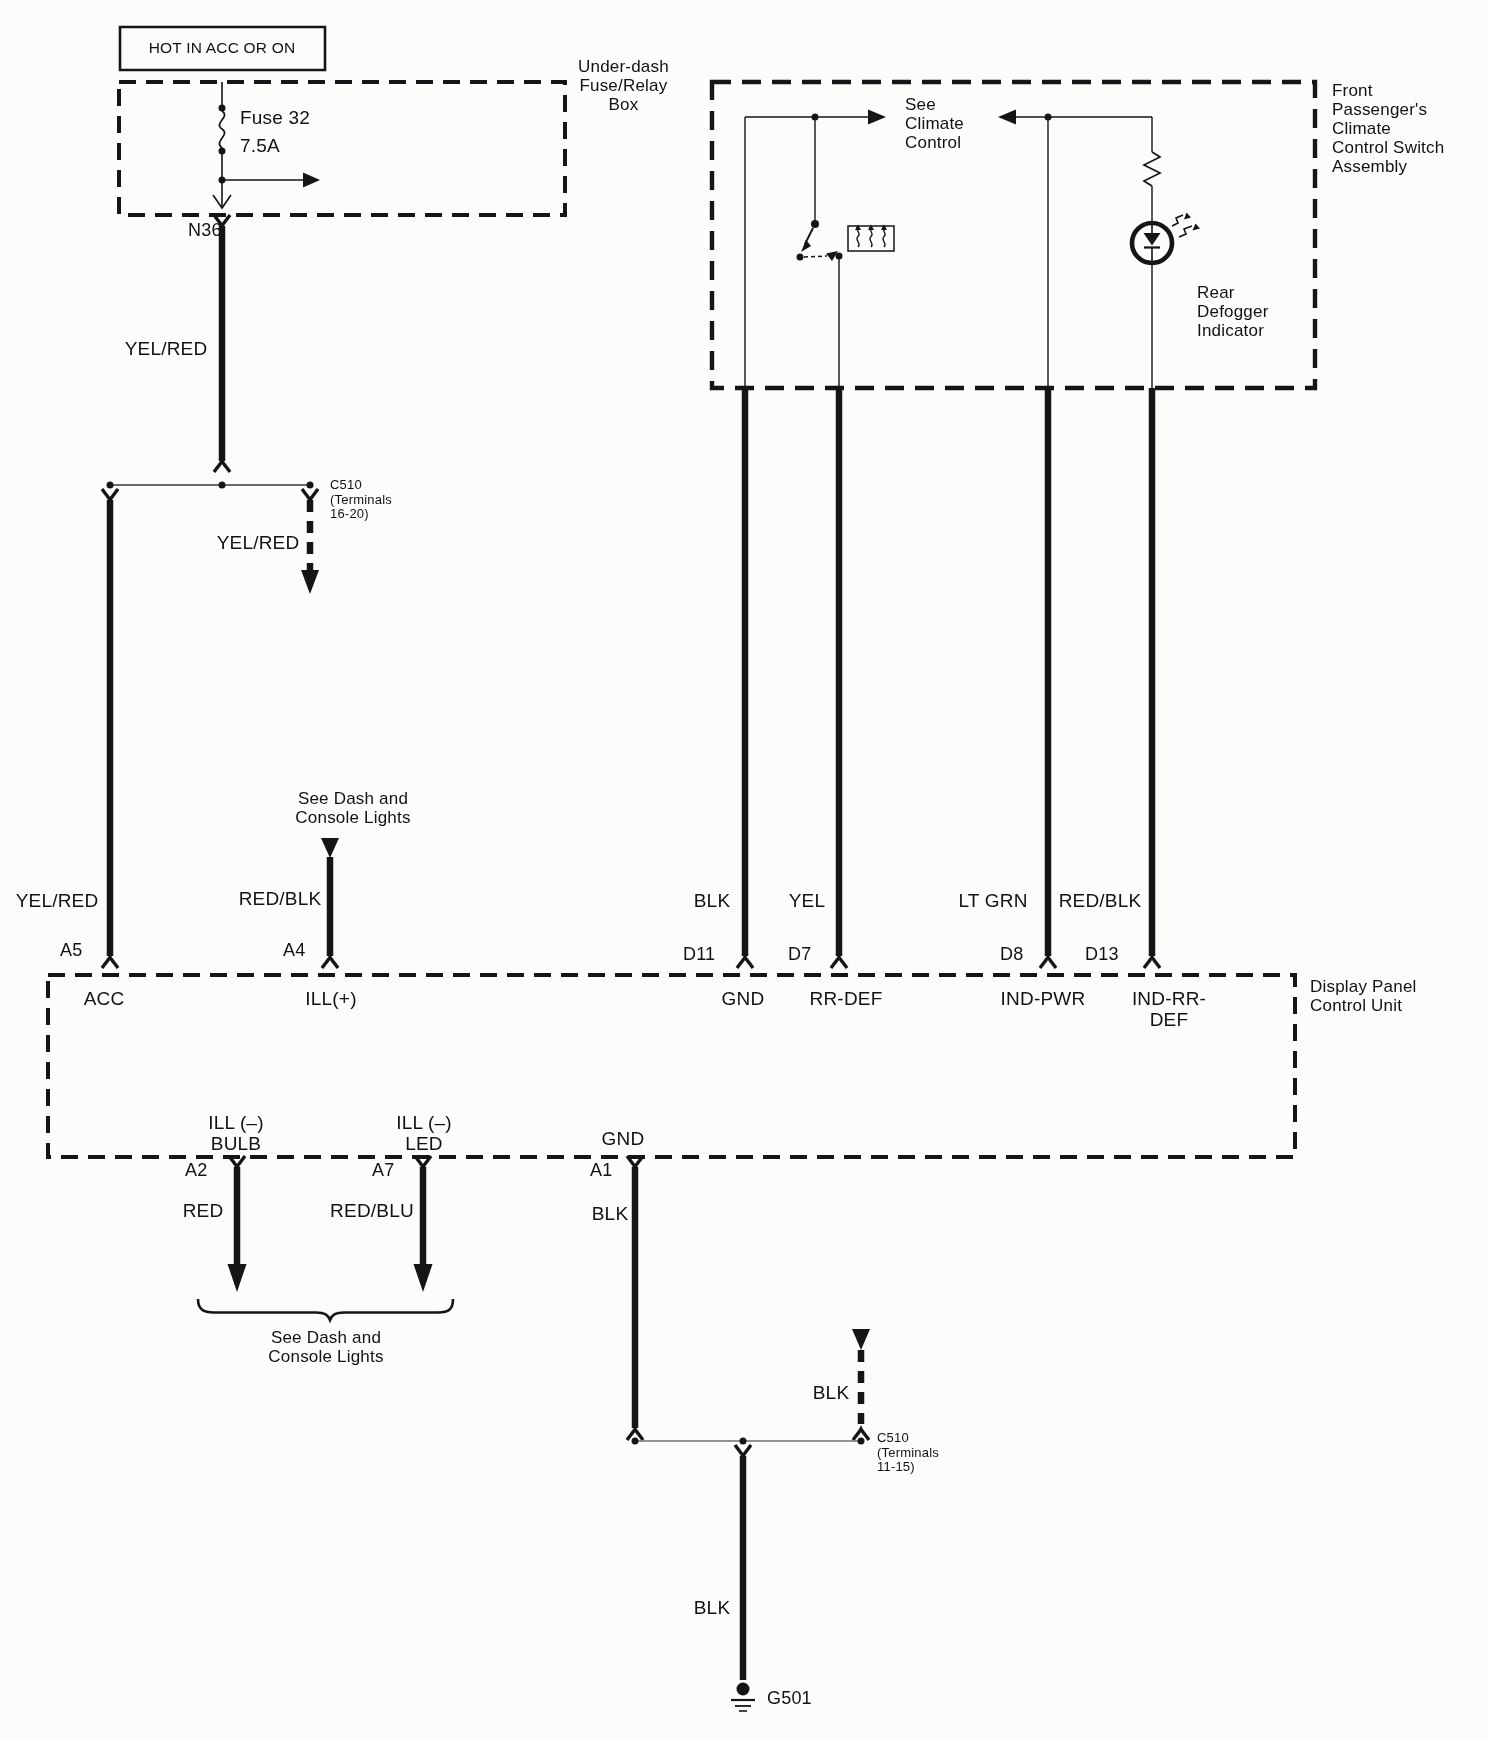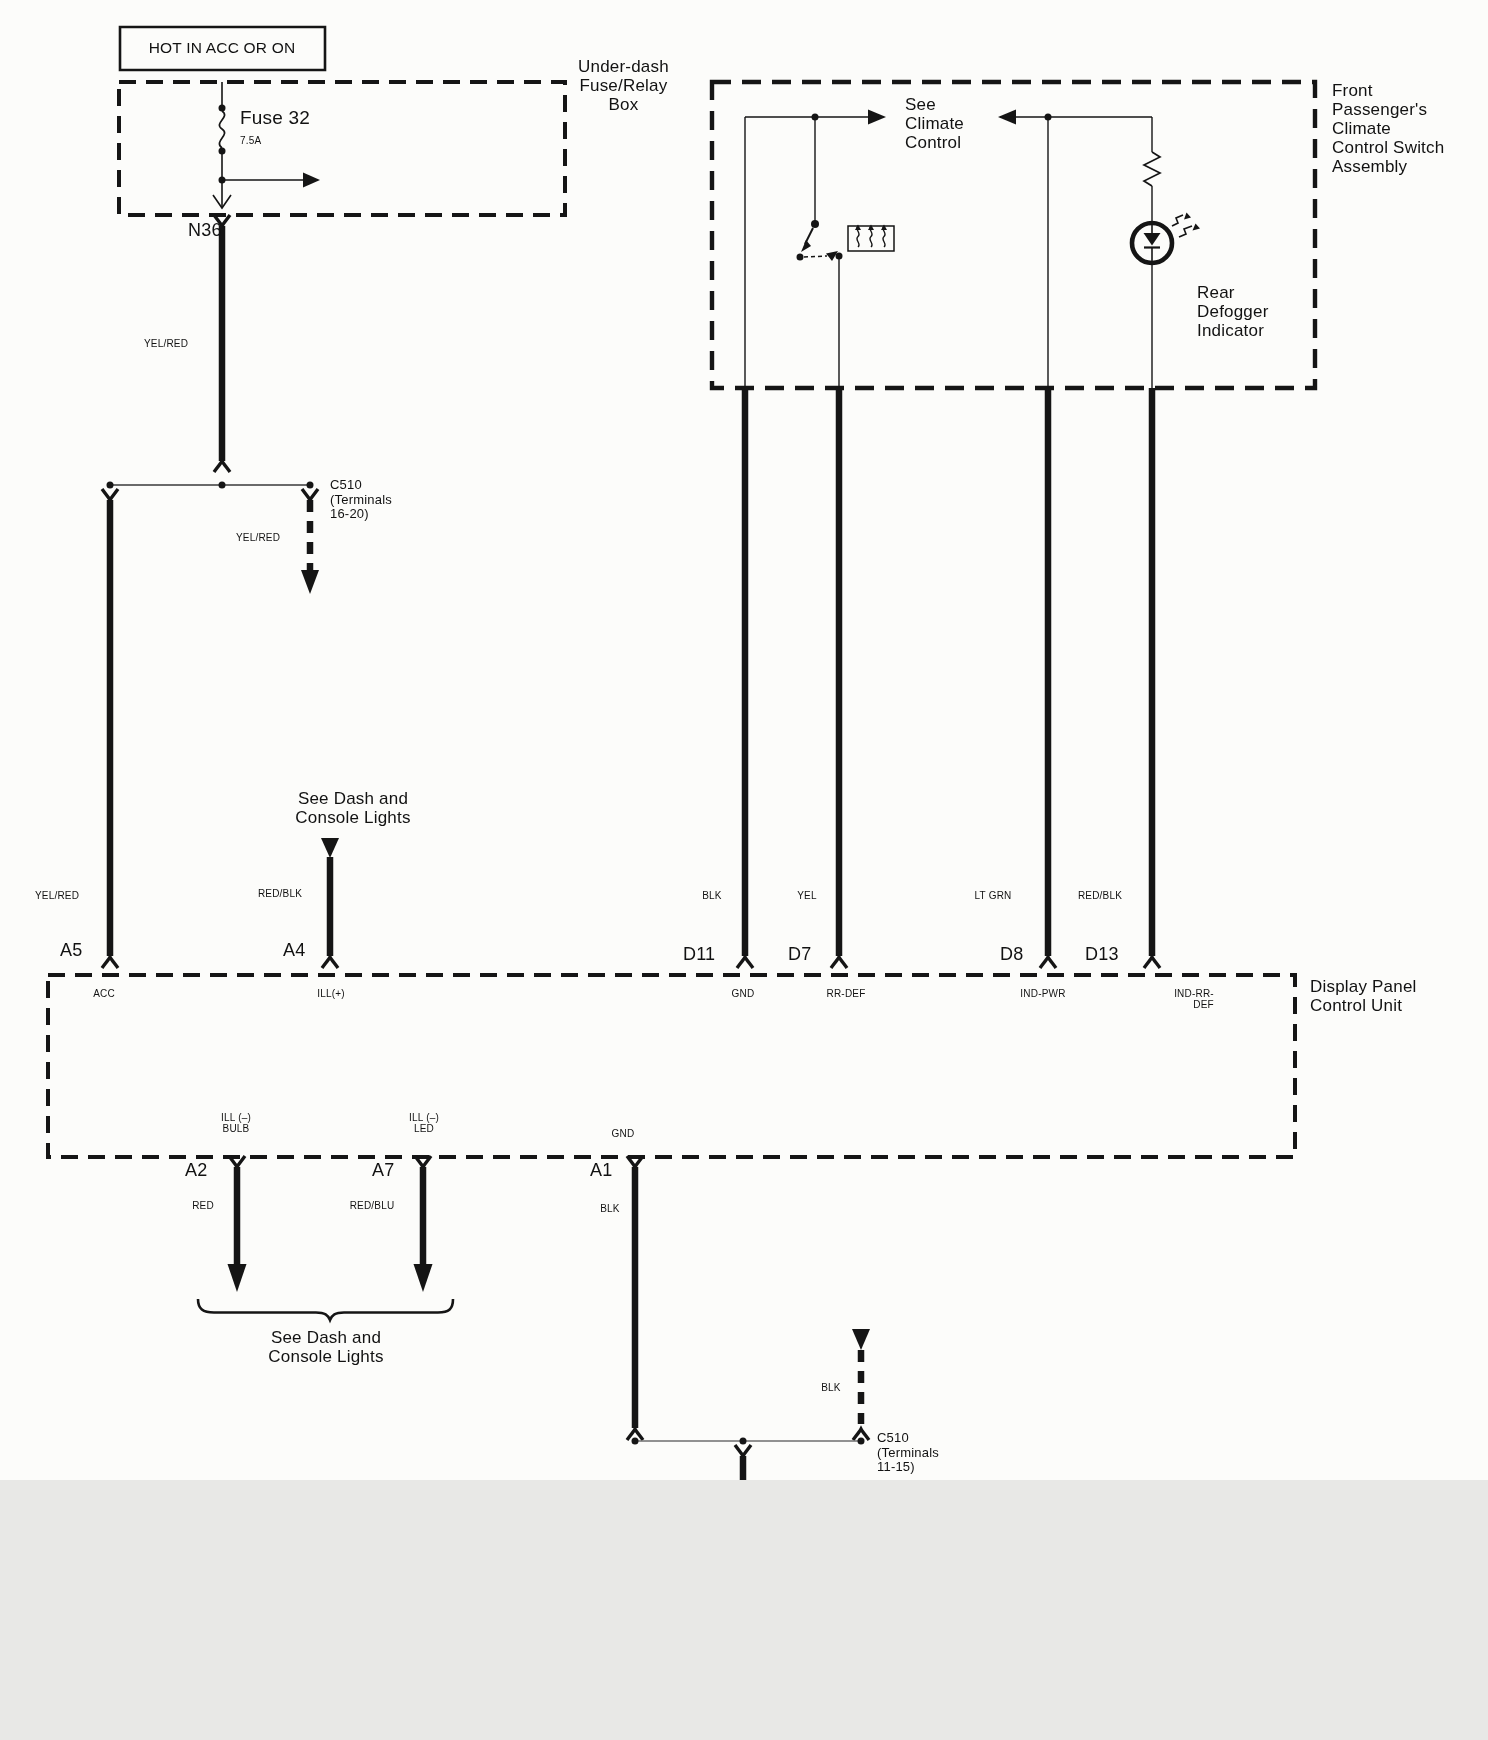--- a/index.html
+++ b/index.html
@@ -1,27 +1,27 @@
 <!DOCTYPE html>
 <html><head>
 <meta charset="utf-8">
 <style>
   html,body{margin:0;padding:0;background:#e8e8e6;}
   .stage{
-    position:relative;width:1488px;height:1480px;background:#fcfcfa;
+    position:relative;width:1488px;height:1740px;background:#fcfcfa;
     font-family:"Liberation Sans","DejaVu Sans",sans-serif;color:#121212;
     overflow:hidden;
   }
   svg{position:absolute;left:0;top:0;}
   .lbl{
     position:absolute;white-space:pre-line;line-height:1.12;
     font-size:17px;color:#121212;letter-spacing:.2px;
   }
   .c{transform:translateX(-50%);text-align:center;}
-  .s{font-size:10px;}   
+  .s{font-size:19px;}   
   .id{font-size:18px;}    
   .m{font-size:13px;}   
   .fuse{font-size:19px;}
   line,path,rect,circle,polyline{vector-effect:non-scaling-stroke;}
 </style>
 </head>
 <body>
 
 <div class="stage">
 
@@ -222,21 +222,21 @@
   <div class="lbl id" style="left:683px;top:944px;">D11</div>
   <div class="lbl id" style="left:788px;top:944px;">D7</div>
   <div class="lbl id" style="left:1000px;top:944px;">D8</div>
   <div class="lbl id" style="left:1085px;top:944px;">D13</div>
 
   <div class="lbl s c" style="left:104px;top:988px;">ACC</div>
   <div class="lbl s c" style="left:331px;top:988px;">ILL(+)</div>
   <div class="lbl s c" style="left:743px;top:988px;">GND</div>
   <div class="lbl s c" style="left:846px;top:988px;">RR-DEF</div>
   <div class="lbl s c" style="left:1043px;top:988px;">IND-PWR</div>
-  <div class="lbl s c" style="left:1194px;top:988px;text-align:right;">IND-RR-
+  <div class="lbl s c" style="left:1169px;top:988px;">IND-RR-
 DEF</div>
 
   <div class="lbl" style="left:1310px;top:977px;">Display Panel
 Control Unit</div>
 
   <div class="lbl s c" style="left:236px;top:1112px;">ILL (–)
 BULB</div>
   <div class="lbl s c" style="left:424px;top:1112px;">ILL (–)
 LED</div>
   <div class="lbl s c" style="left:623px;top:1128px;">GND</div>

